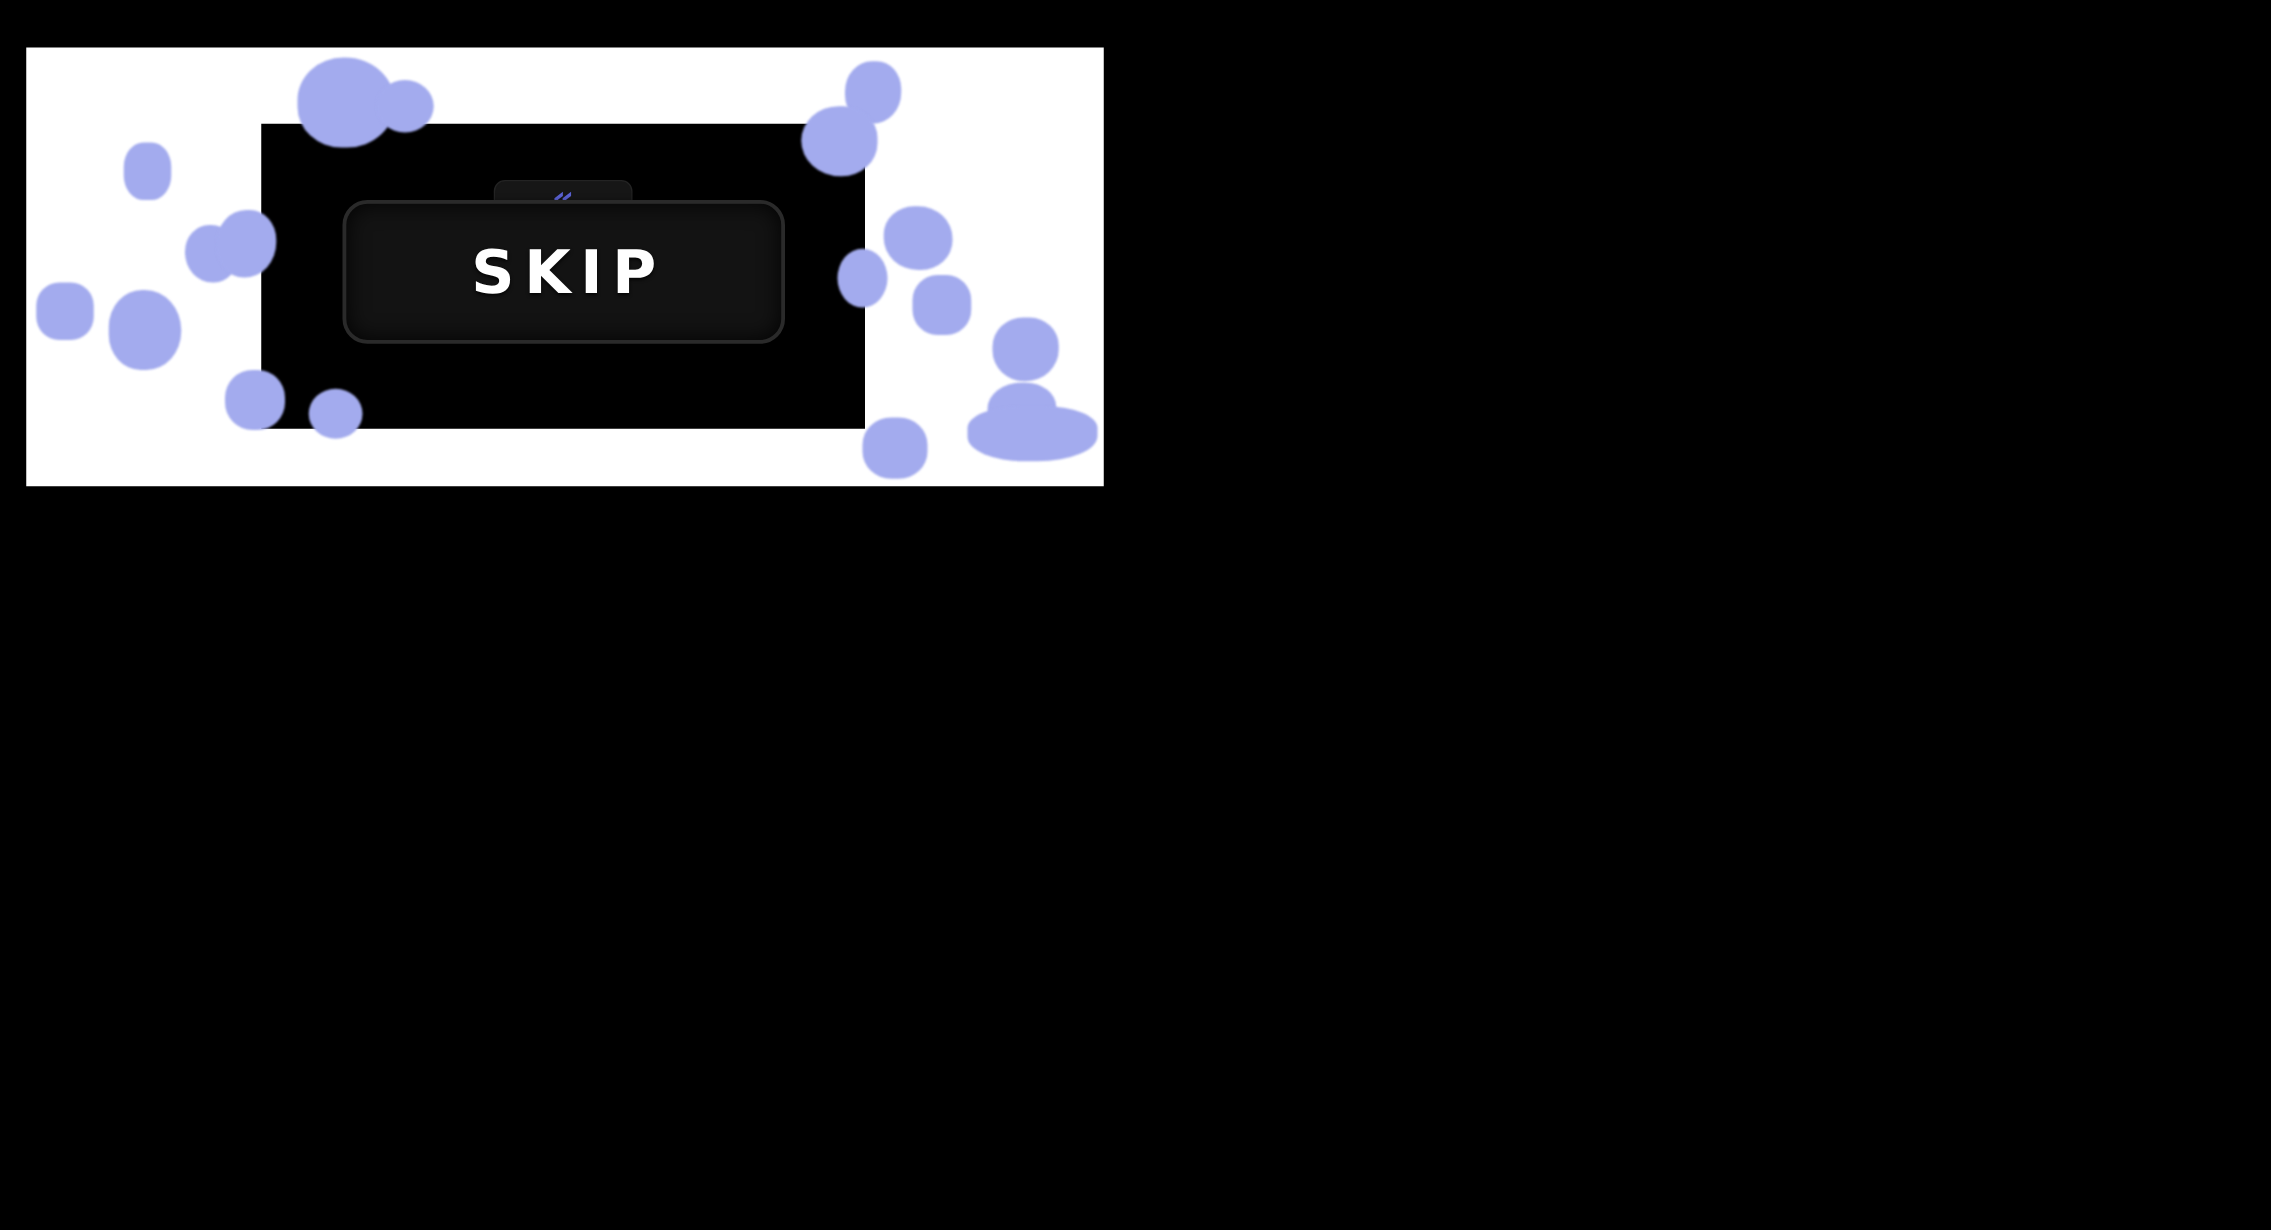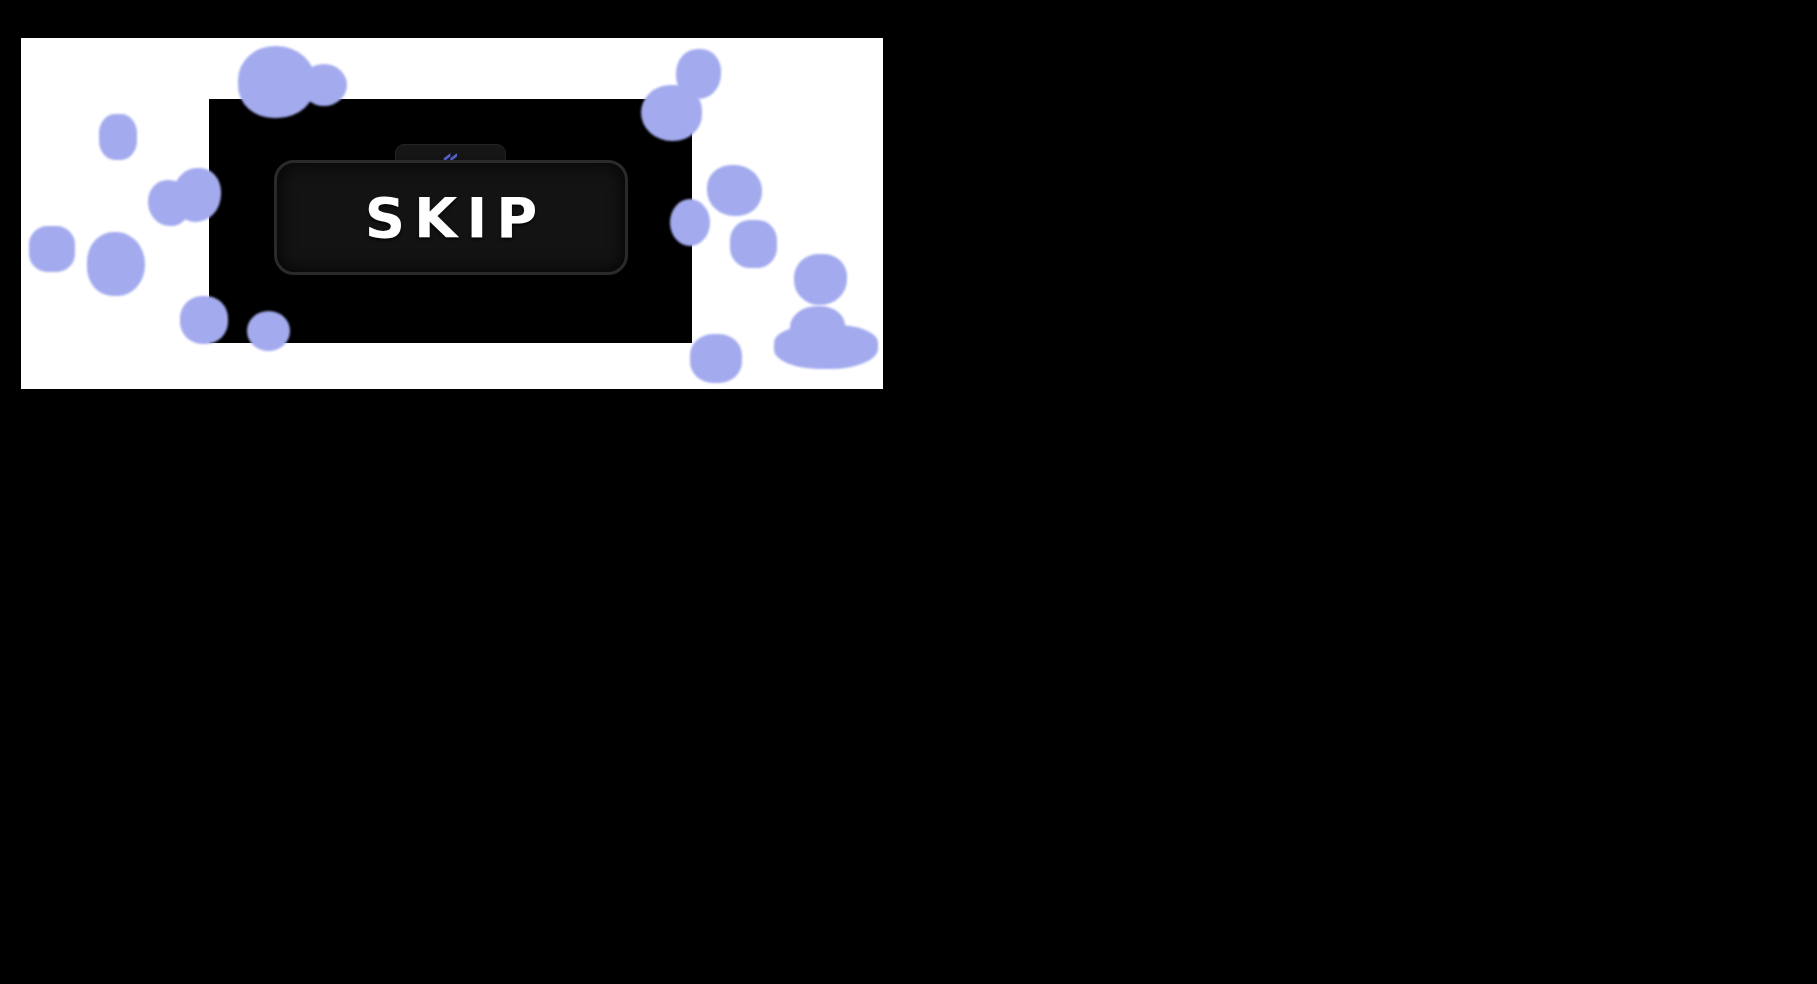--- a/index.html
+++ b/index.html
@@ -68,21 +68,21 @@
     border-radius: 20px;
     box-shadow: inset 0 0 18px rgba(0,0,0,0.9), 0 2px 6px rgba(0,0,0,0.6);
     display: flex;
     align-items: center;
     justify-content: center;
     cursor: pointer;
     z-index: 3;
   }
   .skip-label {
     color: #ffffff;
-    font-size: 56px;
+    font-size: 48px;
     font-weight: 800;
     letter-spacing: 0.16em;
     text-indent: 0.16em;
     text-shadow: 0 2px 3px rgba(0,0,0,0.8);
     user-select: none;
   }
   .ink-layer {
     position: absolute;
     left: 0;
     top: 0;

